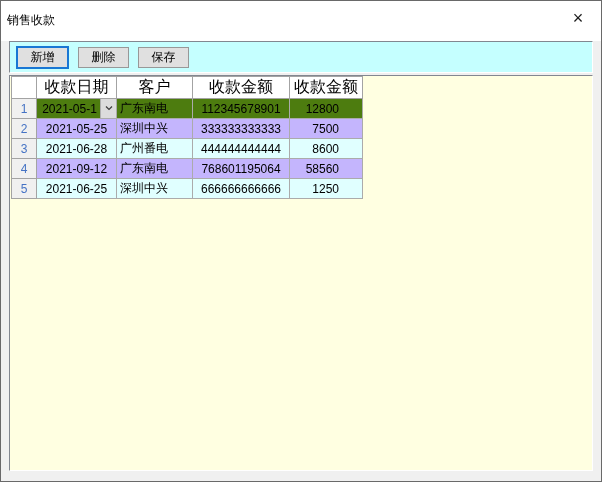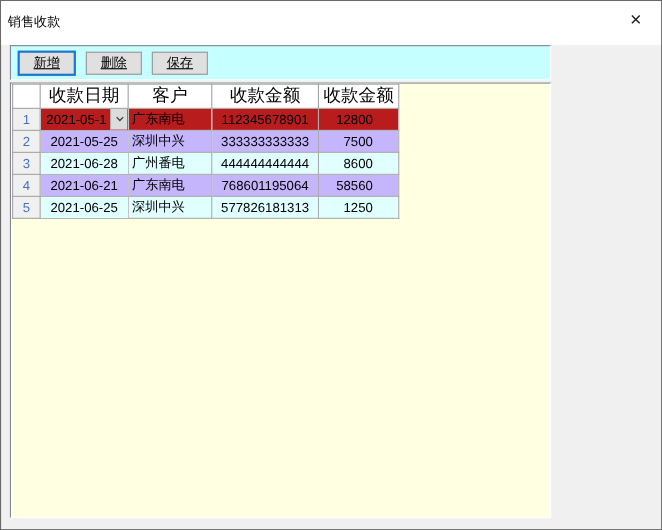--- a/index.html
+++ b/index.html
@@ -11,22 +11,22 @@
   
   .titlebar{position:absolute;left:0;top:0;right:0;height:40px;background:#FFFFFF;}
   .title{position:absolute;left:6px;top:11px;font-size:12px;color:#000;}
   .close-btn{
     position:absolute;right:8px;top:4px;width:30px;height:26px;
     display:flex;align-items:center;justify-content:center;
     font-size:18px;color:#1a1a1a;cursor:pointer;user-select:none;
   }
   
   .panel{
-    position:absolute;left:8px;width:492px;box-sizing:border-box;
-    border:1px solid;border-color:#828790 #FFFFFF #FFFFFF #828790;text-decoration:underline;
+    position:absolute;left:8px;width:584px;box-sizing:border-box;
+    border:1px solid;border-color:#828790 #FFFFFF #FFFFFF #828790;
   }
   .toolbar{top:40px;height:32px;background:#C5FFFF;display:flex;align-items:center;padding-left:6px;gap:9px;}
   .main-panel{top:74px;height:396px;background:#FFFFE1;}
   
   .btn{
     box-sizing:border-box;width:51px;height:21px;
     background:#E0E0E0;border:1px solid #989898;
     font-size:12px;line-height:18px;text-align:center;color:#000;
     font-family:inherit;padding:0;cursor:pointer;
   }
@@ -44,21 +44,21 @@
   }
   .grid td{
     height:19px;border:1px solid #ABABAB;padding:0 3px;
     color:#000;background:#c4b5fd;overflow:hidden;white-space:nowrap;
   }
   .grid td.rownum{
     background:#F0F0F0;border:1px solid #A3A3A3;
     color:#4472C4;text-align:center;cursor:default;
   }
   tr.alt td.data{background:#E0FFFF;}
-  tr.sel td.data{background:#b91c1c;}
+  tr.sel td.data{background:#4d7c0f;}
   td.date{text-align:center;position:relative;}
   tr.sel td.date{padding-right:17px;}
   td.customer{text-align:left;}
   td.docno{text-align:center;}
   td.amount{text-align:right;padding-right:23px;}
   .combo{
     position:absolute;right:0;top:0;bottom:0;width:15px;
     background:#DCDCDC;border-left:1px solid #AFAFAF;
     display:flex;align-items:center;justify-content:center;cursor:pointer;
   }
@@ -121,29 +121,29 @@
         </tr>
         <tr class="alt">
           <td class="rownum">3</td>
           <td class="data date">2021-06-28</td>
           <td class="data customer">广州番电</td>
           <td class="data docno">444444444444</td>
           <td class="data amount">8600</td>
         </tr>
         <tr>
           <td class="rownum">4</td>
-          <td class="data date">2021-06-21</td>
+          <td class="data date">2021-09-12</td>
           <td class="data customer">广东南电</td>
           <td class="data docno">768601195064</td>
           <td class="data amount">58560</td>
         </tr>
         <tr class="alt">
           <td class="rownum">5</td>
           <td class="data date">2021-06-25</td>
           <td class="data customer">深圳中兴</td>
-          <td class="data docno">577826181313</td>
+          <td class="data docno">666666666666</td>
           <td class="data amount">1250</td>
         </tr>
       </tbody>
     </table>
   </div>
 
 </div>
 
 </body></html>

